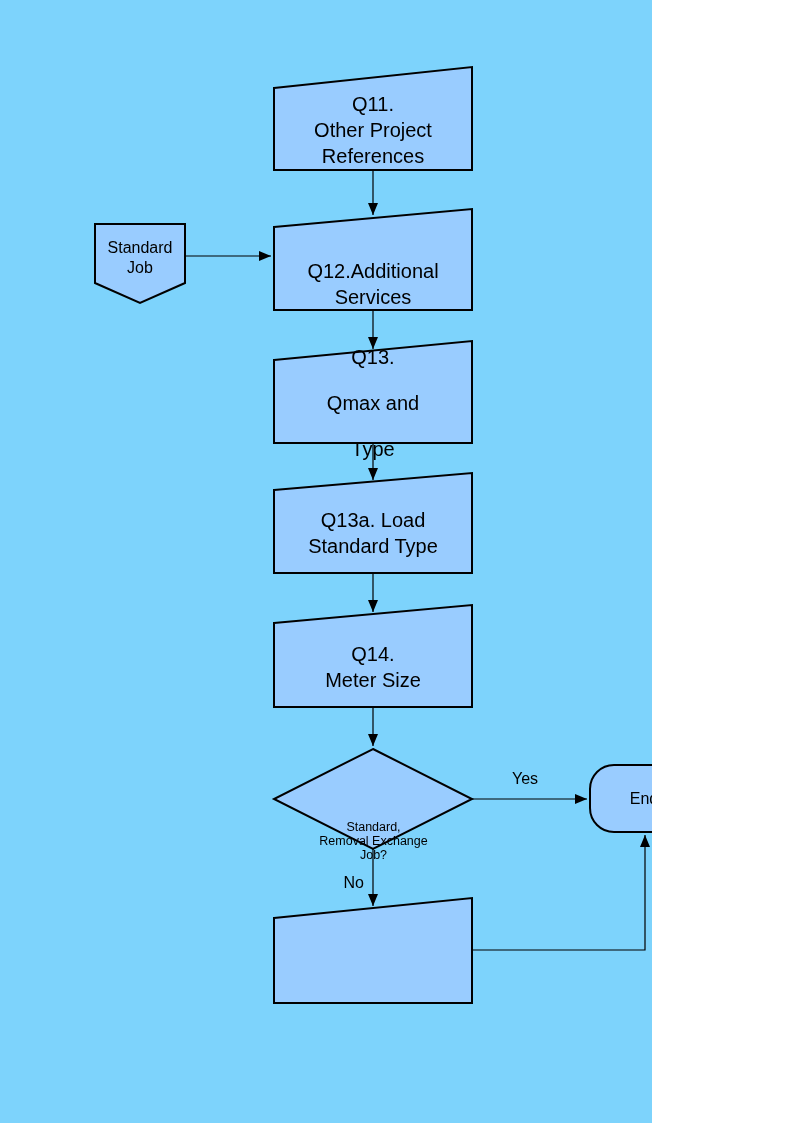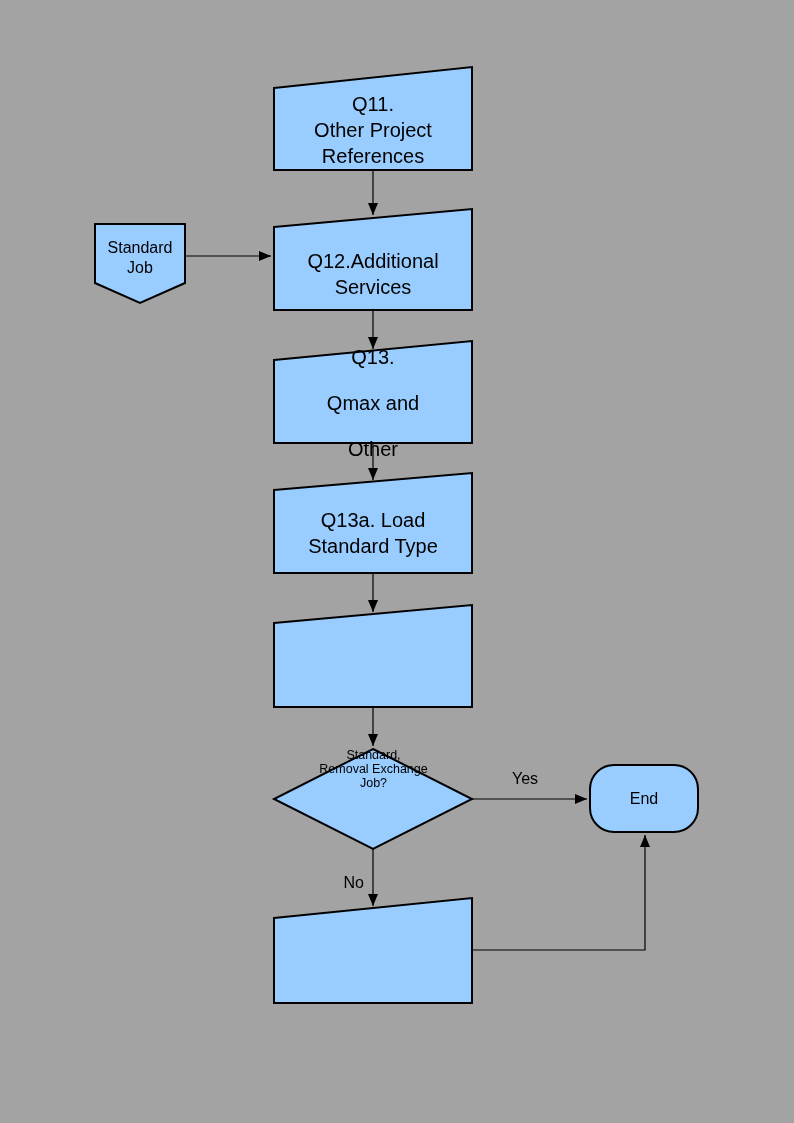--- a/index.html
+++ b/index.html
@@ -1,20 +1,20 @@
 <!DOCTYPE html>
 <html><head>
 <meta charset="utf-8">
 <style>
   html, body { margin: 0; padding: 0; background: #fff; }
   .page {
     position: relative;
-    width: 794px;
+    width: 652px;
     height: 1123px;
-    background: #a3a3a3;
+    background: #7dd3fc;
     font-family: "Liberation Sans", "DejaVu Sans", sans-serif;
     color: #000;
     overflow: hidden;
   }
   svg.canvas { position: absolute; left: 0; top: 0; }
   .node-shape { stroke: #000000; stroke-width: 2; }
   .connector { stroke: #000000; stroke-width: 1.2; fill: none; }
   .label {
     position: absolute;
     display: flex;
@@ -68,38 +68,42 @@
     <span>Q11.</span>
     <span>Other Project</span>
     <span>References</span>
   </div>
 
   <div class="label tag-label" style="left:95px; top:224px; width:90px; height:60px;">
     <span>Standard</span>
     <span>Job</span>
   </div>
 
-  <div class="label box-label" style="left:274px; top:222px; width:198px; height:92px;">
+  <div class="label box-label" style="left:274px; top:232px; width:198px; height:92px;">
     <span>Q12.Additional</span>
     <span>Services</span>
   </div>
 
   <div class="label box-label" style="left:274px; top:350px; width:198px; height:93px;gap:20px;">
     <span>Q13.</span>
     <span>Qmax and</span>
-    <span>Other</span>
+    <span>Type</span>
   </div>
 
   <div class="label box-label" style="left:274px; top:481px; width:198px; height:92px;justify-content:center;">
     <span>Q13a. Load</span>
     <span>Standard Type</span>
   </div>
 
+  <div class="label box-label" style="left:274px; top:614px; width:198px; height:93px;">
+    <span>Q14.</span>
+    <span>Meter Size</span>
+  </div>
 
-  <div class="label small-label" style="left:274px; top:719px; width:199px; height:100px;">
+  <div class="label small-label" style="left:274px; top:791px; width:199px; height:100px;">
     <span>Standard,</span>
     <span>Removal Exchange</span>
     <span>Job?</span>
   </div>
 
   <div class="label end-label" style="left:590px; top:765px; width:108px; height:67px;">
     <span>End</span>
   </div>
 
 

